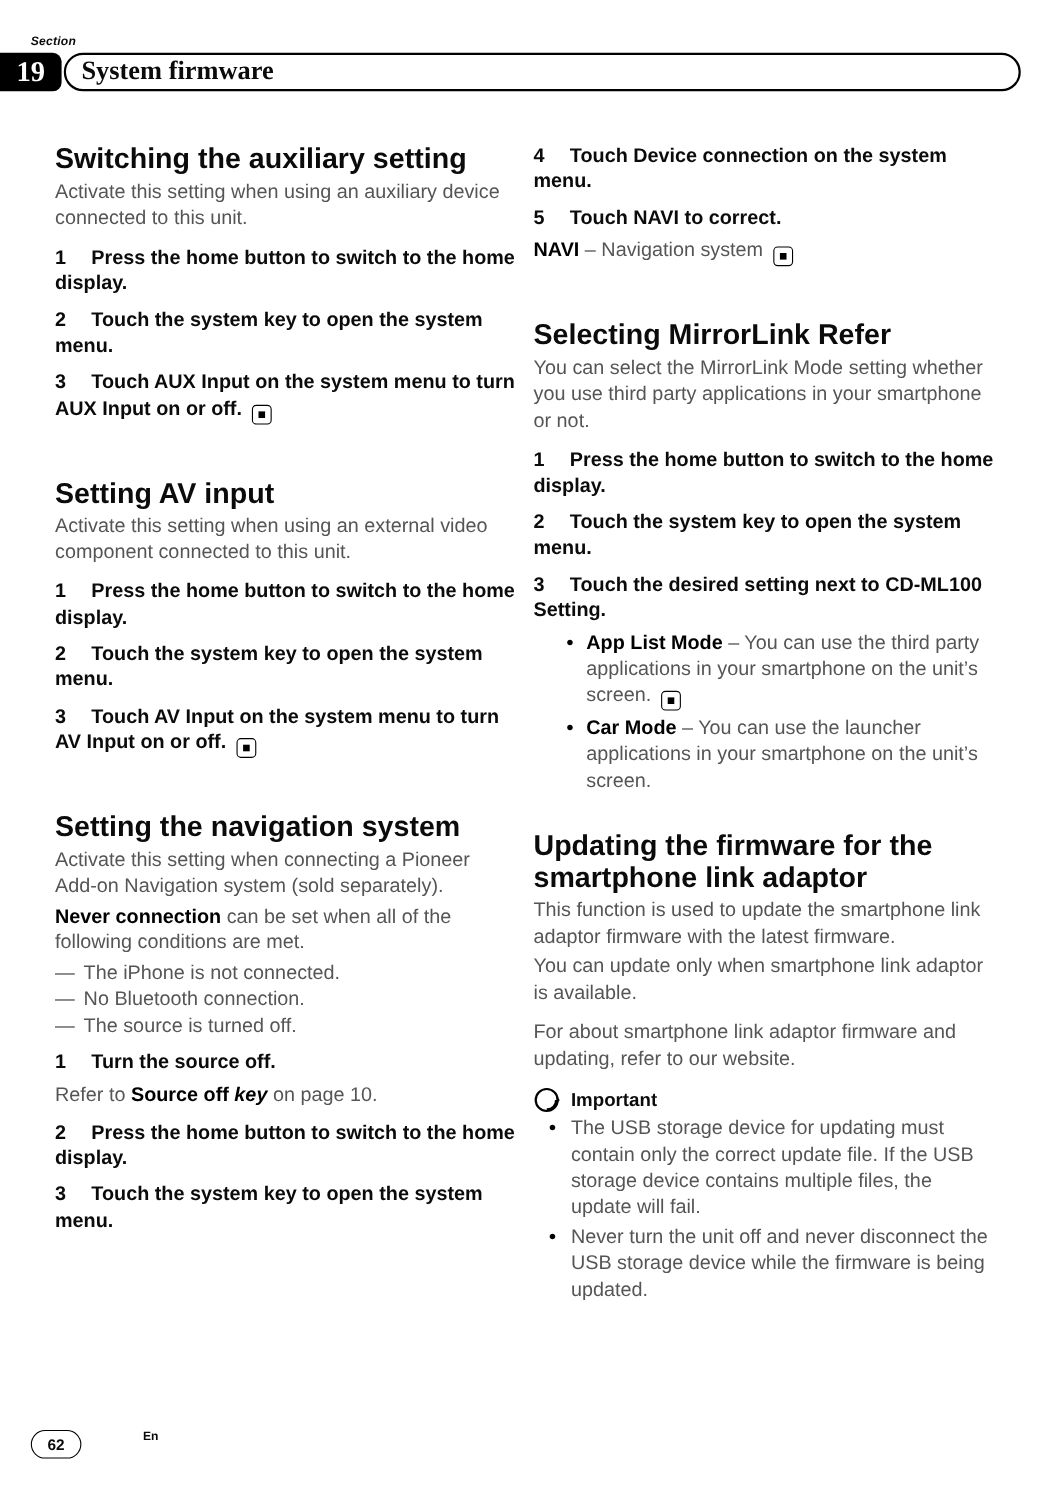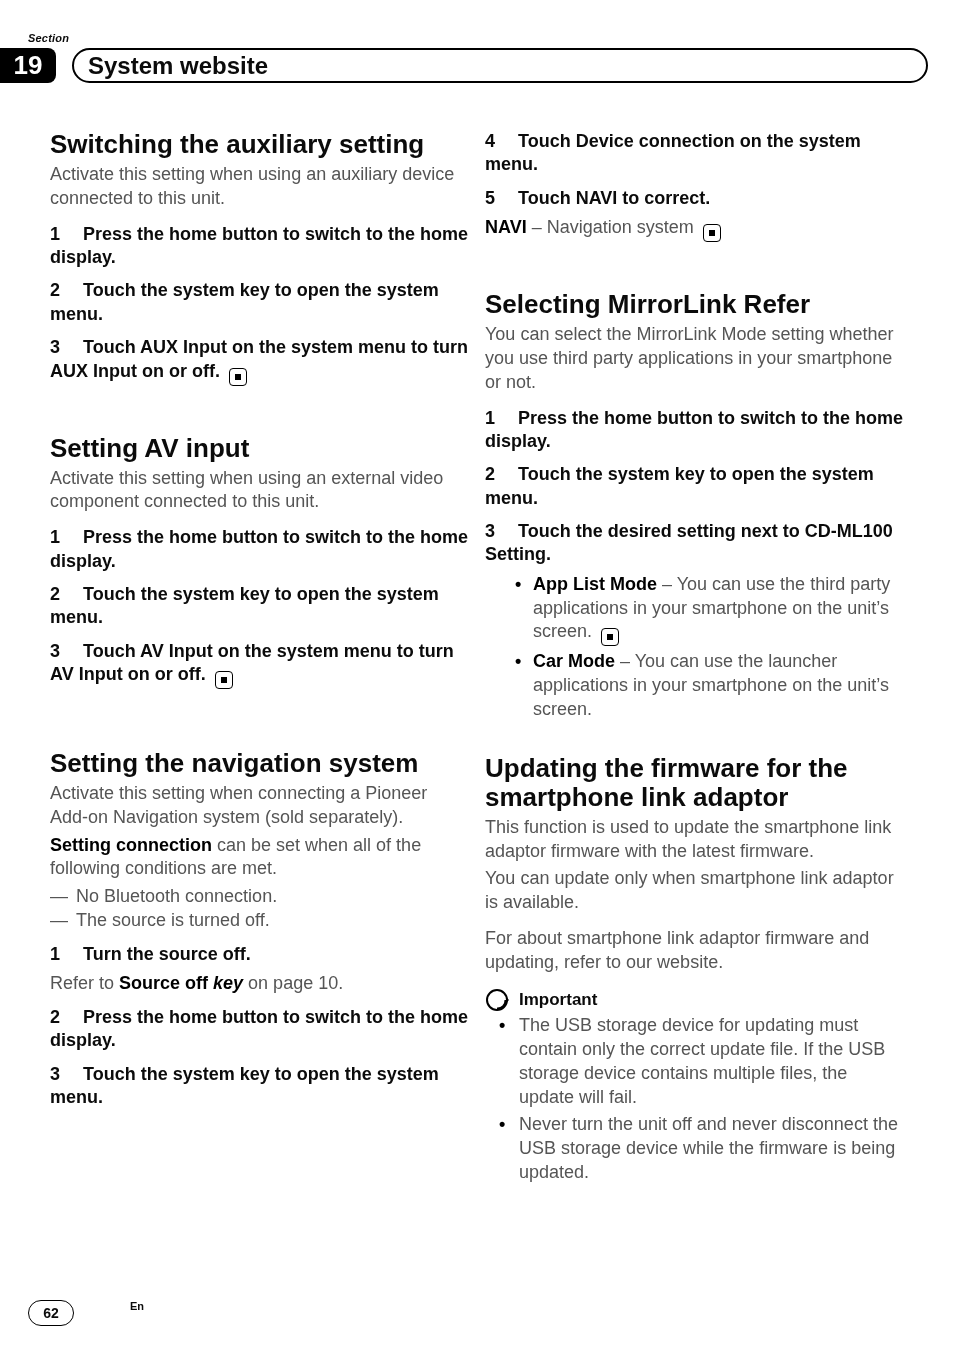--- a/index.html
+++ b/index.html
@@ -31,23 +31,24 @@
     font-weight:700;
     letter-spacing:.2px;
     font-style:italic;
   }
   .section-bar{
     position:absolute;
     left:0;
     top:48px;
     display:flex;
     align-items:center;
-    gap:16px;
+    gap:2px;
     width:100%;
     padding-right:26px;
+    font-family:Liberation Serif, serif;
   }
   .sec-num{
     background:#000;
     color:#fff;
     font-weight:800;
     font-size:26px;
     width:56px;
     height:35px;
     border-radius:0 8px 8px 0;
     display:flex;
@@ -191,21 +192,21 @@
   }
 </style>
 </head>
 <body>
 
 <div class="hdr">
   <div class="section-label">Section</div>
   <div class="section-bar">
     <div class="sec-num">19</div>
     <div class="chapter-pill">
-      <span class="chapter-title">System website</span>
+      <span class="chapter-title">System firmware</span>
     </div>
   </div>
 </div>
 
 <div class="content">
 
   <div class="col">
 
     <div class="h2 first">Switching the auxiliary setting</div>
     <div class="p">Activate this setting when using an auxiliary device connected to this unit.</div>
@@ -234,26 +235,27 @@
     <div class="step">
       <span class="n">2</span>
       <span class="txt">Touch the system key to open the system menu.</span>
     </div>
     <div class="step">
       <span class="n">3</span>
       <span class="txt">Touch AV Input on the system menu to turn AV Input on or off.</span>
       <span class="end-icon"></span>
     </div>
 
-    <div class="h2" style="margin-top:60px">Setting the navigation system</div>
+    <div class="h2" style="margin-top:48px">Setting the navigation system</div>
     <div class="p p-tight">Activate this setting when connecting a Pioneer Add-on Navigation system (sold separately).</div>
     <div class="p p-tight">
-      <span class="bold">Setting connection</span><span> can be set when all of the following conditions are met.</span>
+      <span class="bold">Never connection</span><span> can be set when all of the following conditions are met.</span>
     </div>
     <ul class="dash-list">
+      <li>The iPhone is not connected.</li>
       <li>No Bluetooth connection.</li>
       <li>The source is turned off.</li>
     </ul>
 
     <div class="step">
       <span class="n">1</span>
       <span class="txt">Turn the source off.</span>
     </div>
     <div class="p p-tight">
       <span>Refer to </span><span class="bold">Source off</span><span class="bold" style="font-style:italic"> key</span><span> on page 10.</span>

